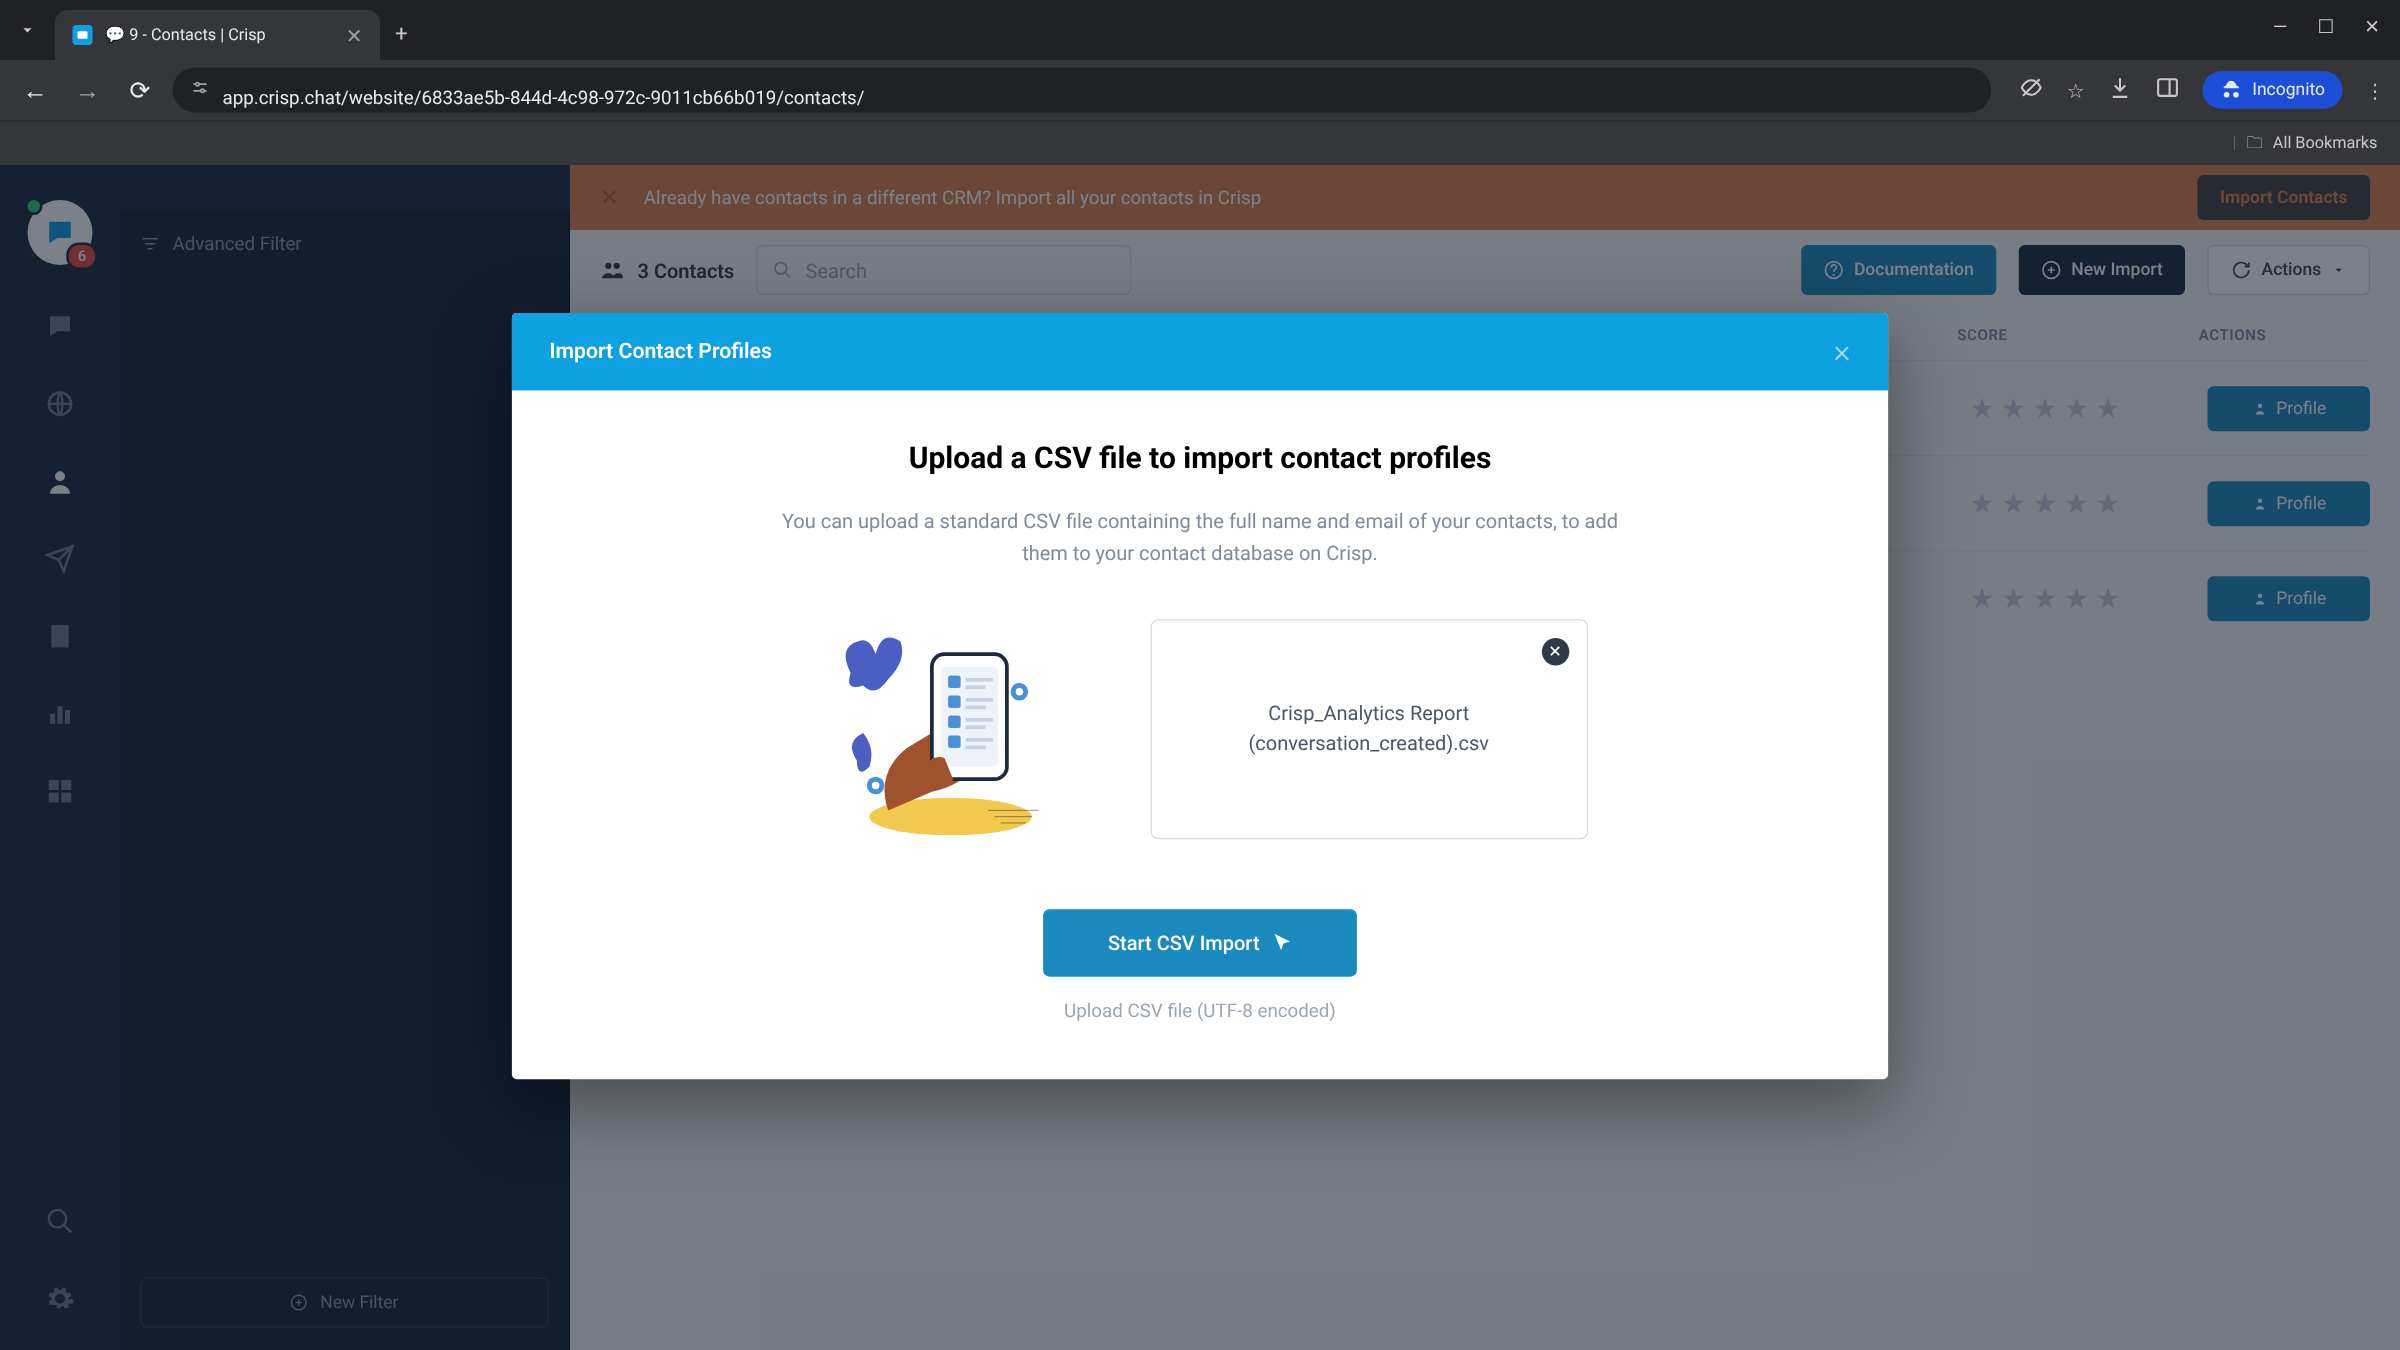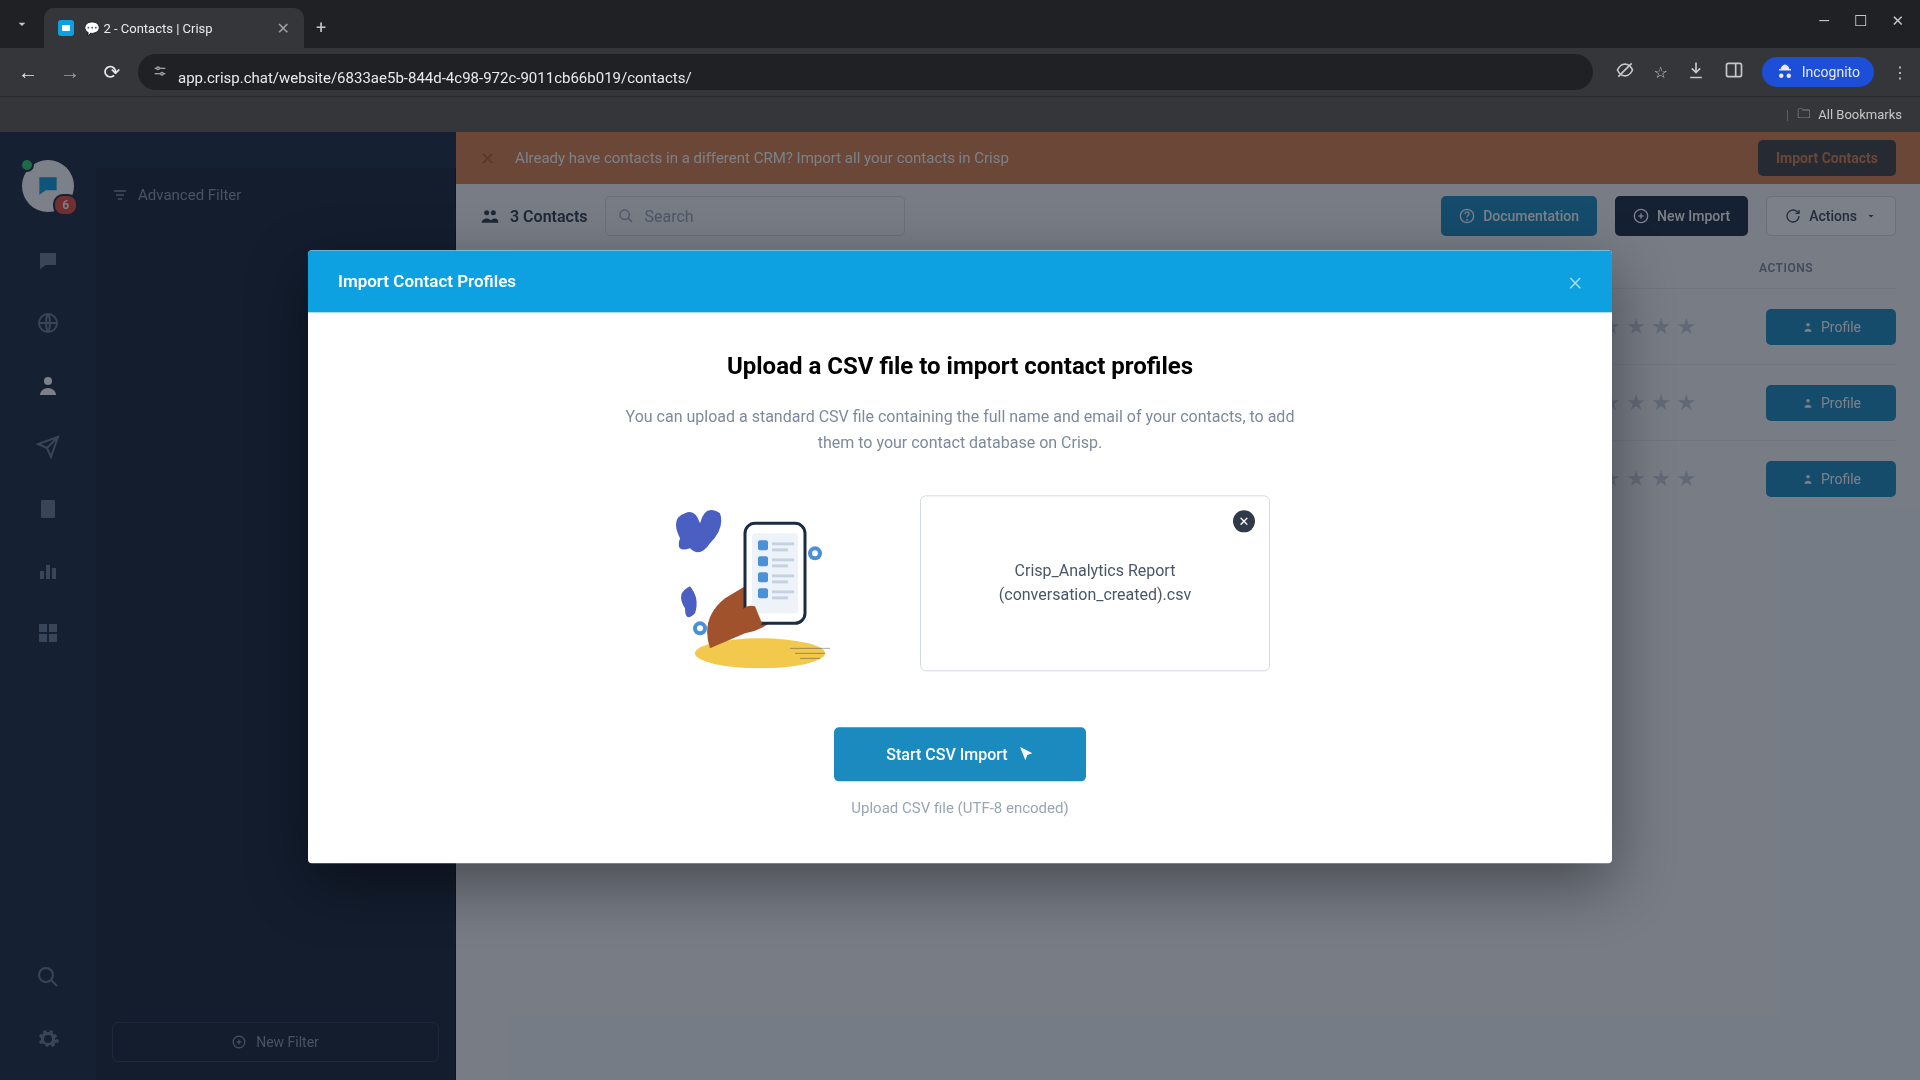--- a/index.html
+++ b/index.html
@@ -63,21 +63,21 @@
 .col-actions { width:220px; text-align:center; }
 .rows { padding:0 24px; }
 .row { height:76px; border-top:1px solid #e4e9ef; display:flex; align-items:center; }
 .stars { margin-left:auto; width:180px; display:flex; gap:6px; justify-content:center; color:#c6cdd8; font-size:22px; }
 .row-btn { width:130px; margin-left:40px; background:#1b8bbf; color:#fff; border-radius:5px; height:36px; display:flex; align-items:center; justify-content:center; gap:6px; font-size:14px; }
 
 
 .dim { position:absolute; inset:0; background:rgba(16,24,38,0.55); }
 
 
-.modal { position:absolute; left:50%; top:50%; transform:translate(-50%, -58%); width:1304px; background:#fff; border-radius:4px; overflow:hidden; box-shadow:0 20px 60px rgba(0,0,0,0.4); }
+.modal { position:absolute; left:50%; top:50%; transform:translate(-50%, -58%); width:1101px; background:#fff; border-radius:4px; overflow:hidden; box-shadow:0 20px 60px rgba(0,0,0,0.4); }
 .modal-header { background:#0ea1e2; height:62px; display:flex; align-items:center; padding:0 30px; }
 .modal-title { color:#fff; font-size:17px; font-weight:600; }
 .modal-close { margin-left:auto; color:#a8deee; font-size:26px; font-weight:300; }
 .modal-steps { background:#1f3149; height:70px; display:flex; align-items:center; padding:0 30px; gap:34px; }
 .step-quicktour { color:#e9edf3; font-size:15px; font-weight:500; }
 .step { display:flex; align-items:center; gap:12px; }
 .step-num { width:30px; height:30px; border-radius:50%; background:#3a4a61; color:#c9d3e0; display:flex; align-items:center; justify-content:center; font-size:14px; font-weight:600; }
 .step.active .step-num { background:#0ea1e2; color:#fff; }
 .step-label { color:#9fb0c6; font-size:15px; }
 .step.active .step-label { color:#fff; font-weight:500; }
@@ -98,21 +98,21 @@
 <body>
 
 <div class="browser-top">
   <div class="tab-dropdown">
     <svg viewBox="0 0 24 24" width="16" height="16" fill="currentColor">
         <path d="M7 10l5 5 5-5z"></path>
       </svg>
   </div>
   <div class="browser-tab">
     <span class="tab-favicon"></span>
-    <span class="tab-title">💬 2 - Contacts | Crisp</span>
+    <span class="tab-title">💬 9 - Contacts | Crisp</span>
     <span class="tab-close">✕</span>
   </div>
   <span class="new-tab">+</span>
   <div class="window-controls">
     <span>—</span>
     <span>☐</span>
     <span>✕</span>
   </div>
 </div>
 

